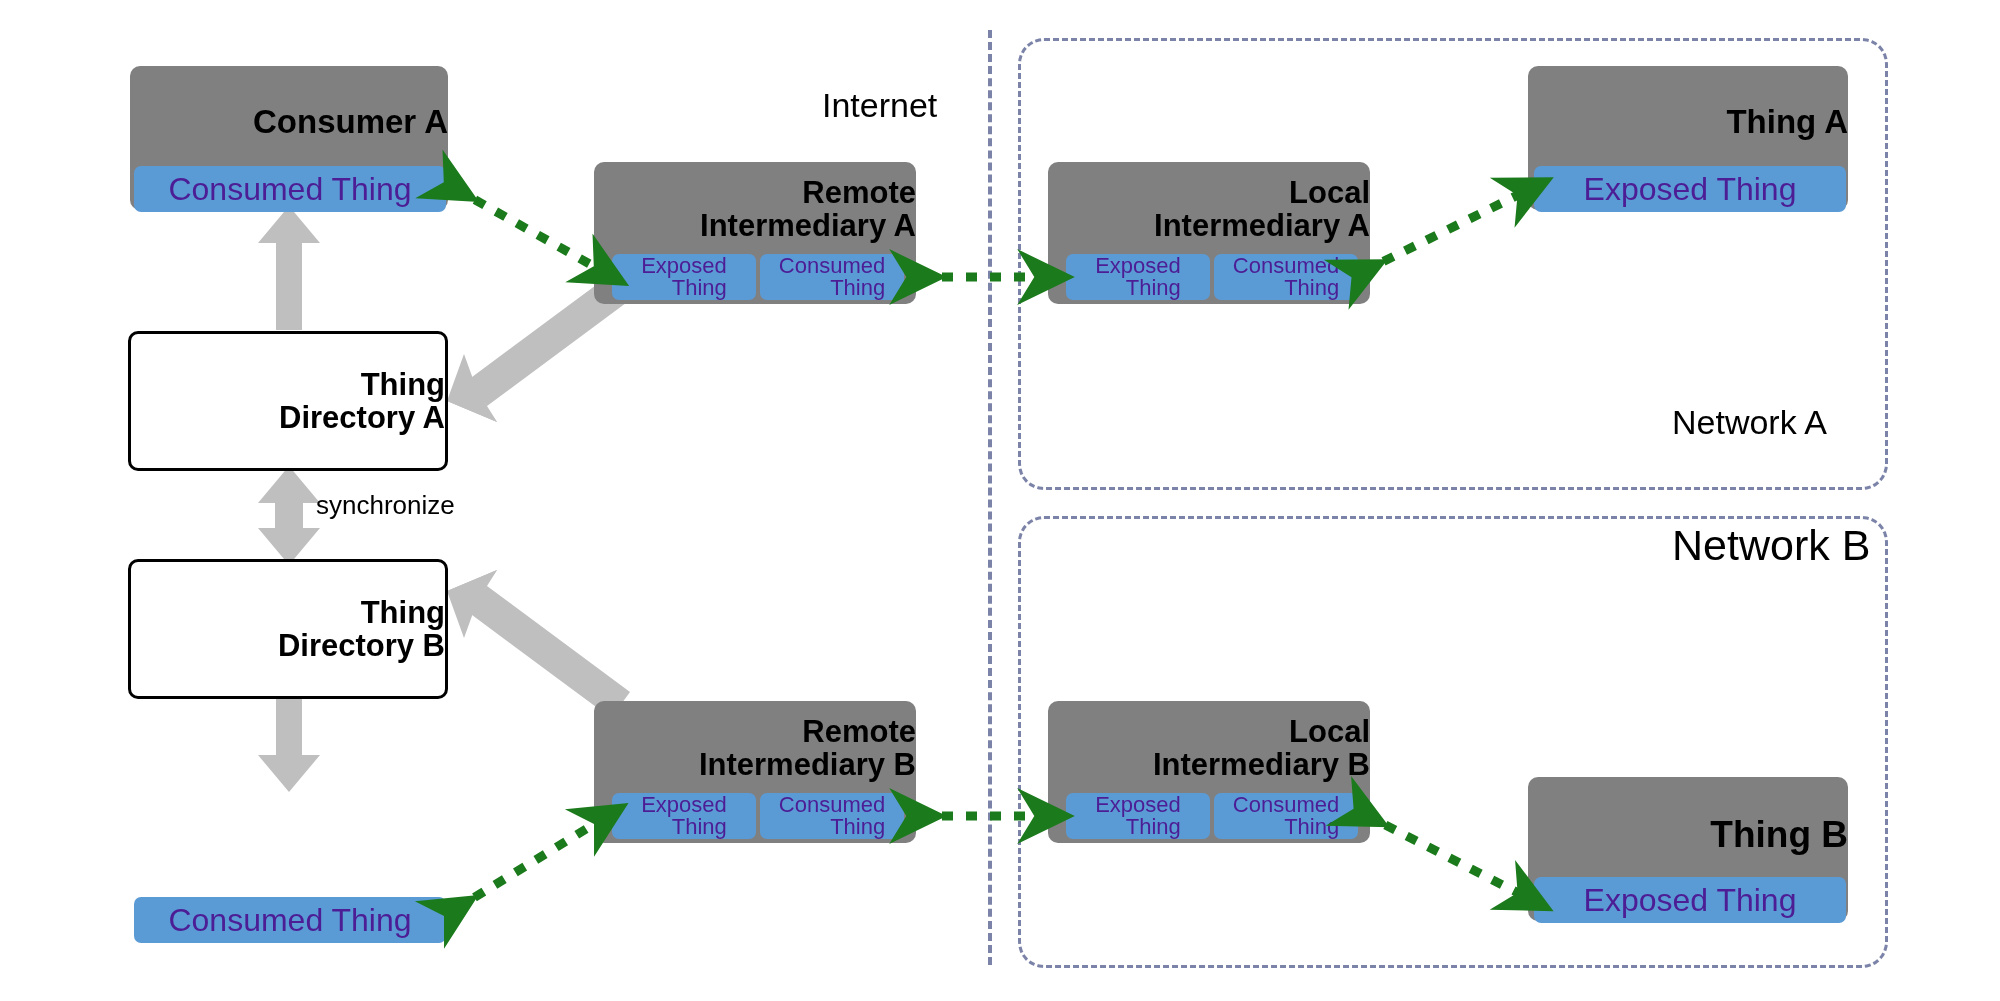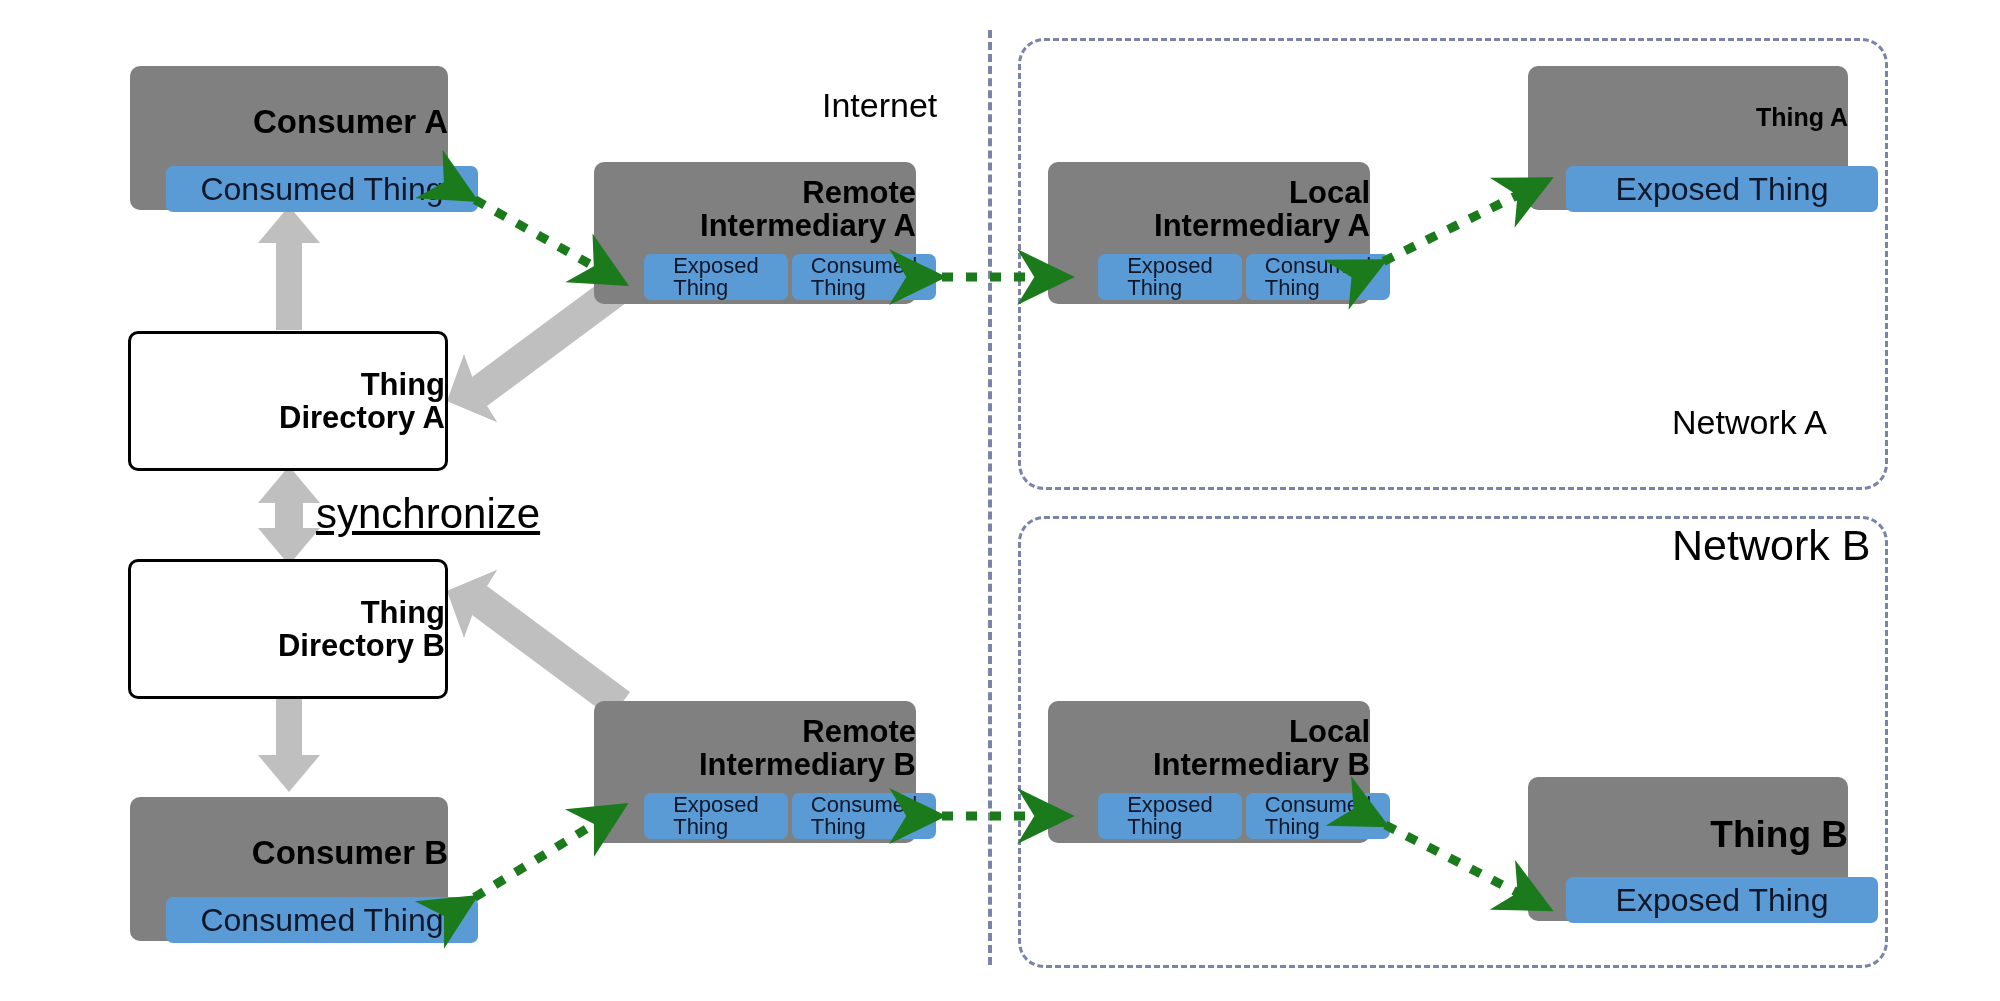--- a/index.html
+++ b/index.html
@@ -56,29 +56,28 @@
   }
   .node.white .node-title {
     top: 50%;
     transform: translateY(-50%);
   }
 
   .slot {
     position: absolute;
     background: #5B9BD5;
     border-radius: 7px;
-    color: #0f172a;
-    text-align: left;
+    color: #4c1d95;
+    text-align: right;
     line-height: 1.0;
     display: flex;
     align-items: center;
     justify-content: center;
     white-space: pre-line;
     z-index: 4;
-    margin-left: 32px;
   }
 
   
   .region {
     position: absolute;
     box-sizing: border-box;
     border: 3px dashed #7B83A8;
     border-radius: 26px;
     z-index: 0;
   }
@@ -109,21 +108,21 @@
 
 <div id="stage">
 
   <div class="region" style="left:1018px; top:38px; width:870px; height:452px;"></div>
   <div class="region" style="left:1018px; top:516px; width:870px; height:452px;"></div>
 
   <div class="divider" style="left:988px; top:30px; height:935px;"></div>
 
   <div class="free-label" style="left:822px; top:86px; font-size:34px;">Internet</div>
 
-  <div class="free-label" style="left:316px; top:490px; font-size:42px;text-decoration:underline;">synchronize</div>
+  <div class="free-label" style="left:316px; top:490px; font-size:26px;">synchronize</div>
 
   <div class="region-label" style="left:1672px; top:403px; font-size:34px;">Network A</div>
 
   <div class="region-label" style="left:1672px; top:521px; font-size:43px;">Network B</div>
 
   <svg class="layer arrows" viewBox="0 0 2000 1001" xmlns="http://www.w3.org/2000/svg">
 
     <g>
       <path d="M 276 330 L 276 243 L 258 243 L 289 206 L 320 243 L 302 243 L 302 330 Z" fill="#BFBFBF"></path>
     </g>
@@ -161,23 +160,20 @@
   <div class="node white" style="left:128px; top:331px; width:320px; height:140px;">
     <div class="node-title" style="font-size:31px;">Thing
 Directory A</div>
   </div>
 
   <div class="node white" style="left:128px; top:559px; width:320px; height:140px;">
     <div class="node-title" style="font-size:31px;">Thing
 Directory B</div>
   </div>
 
-  <div class="node gray" style="left:130px; top:797px; width:318px; height:144px;">
-    <div class="node-title" style="top:38px; font-size:33px;">Consumer B</div>
-  </div>
   <div class="slot" style="left:134px; top:897px; width:312px; height:46px; font-size:32px;">Consumed Thing</div>
 
   <div class="node gray" style="left:594px; top:162px; width:322px; height:142px;">
     <div class="node-title" style="top:14px; font-size:31px;">Remote
 Intermediary A</div>
   </div>
   <div class="slot" style="left:612px; top:254px; width:144px; height:46px; font-size:22px;">Exposed
 Thing</div>
   <div class="slot" style="left:760px; top:254px; width:144px; height:46px; font-size:22px;">Consumed
 Thing</div>
@@ -203,21 +199,21 @@
   <div class="node gray" style="left:1048px; top:701px; width:322px; height:142px;">
     <div class="node-title" style="top:14px; font-size:31px;">Local
 Intermediary B</div>
   </div>
   <div class="slot" style="left:1066px; top:793px; width:144px; height:46px; font-size:22px;">Exposed
 Thing</div>
   <div class="slot" style="left:1214px; top:793px; width:144px; height:46px; font-size:22px;">Consumed
 Thing</div>
 
   <div class="node gray" style="left:1528px; top:66px; width:320px; height:144px;">
-    <div class="node-title" style="top:38px; font-size:25px;">Thing A</div>
+    <div class="node-title" style="top:38px; font-size:33px;">Thing A</div>
   </div>
   <div class="slot" style="left:1534px; top:166px; width:312px; height:46px; font-size:32px;">Exposed Thing</div>
 
   <div class="node gray" style="left:1528px; top:777px; width:320px; height:144px;">
     <div class="node-title" style="top:38px; font-size:37px;">Thing B</div>
   </div>
   <div class="slot" style="left:1534px; top:877px; width:312px; height:46px; font-size:32px;">Exposed Thing</div>
 
   <svg class="layer arrows-top" viewBox="0 0 2000 1001" xmlns="http://www.w3.org/2000/svg">
     <defs>

